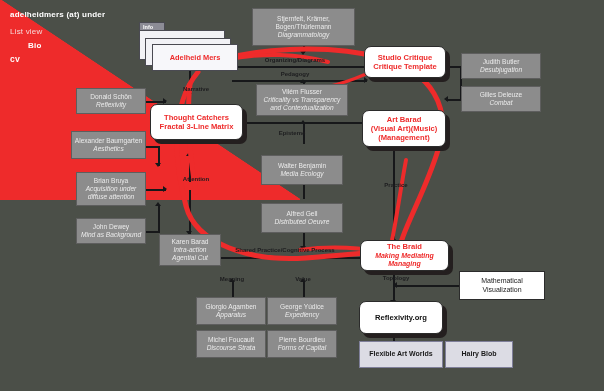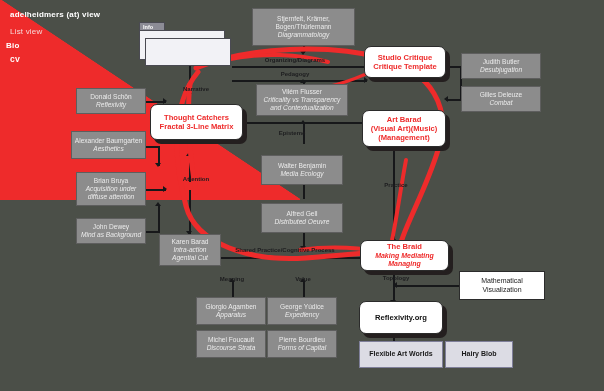--- a/index.html
+++ b/index.html
@@ -46,23 +46,23 @@
           text-align:center;transform:translateX(-50%);}
   #redlayer{position:absolute;left:0;top:0;width:604px;height:391px;pointer-events:none;}
 </style>
 </head>
 <body>
 
 <div id="stage">
 
   <div id="wedge"></div>
   <div id="wedgetext">
-    <div class="wt" style="left:10px;top:10px;">adelheidmers (at) view</div>
+    <div class="wt" style="left:10px;top:10px;">adelheidmers (at) under</div>
     <div class="wt thin" style="left:10px;top:27px;">List view</div>
-    <div class="wt" style="left:6px;top:41px;">Bio</div>
+    <div class="wt" style="left:28px;top:41px;">Bio</div>
     <div class="wt" style="left:10px;top:55px;font-family:Liberation Mono, monospace;">CV</div>
   </div>
 
   <div class="ln lnv" style="left:303px;top:45px;height:8px;"></div>
   <div class="arw d" style="left:300px;top:51px;"></div>
 
   <div class="ln lnh" style="left:232px;top:66px;width:135px;"></div>
   <div class="arw r" style="left:364px;top:62.5px;"></div>
 
   <div class="ln lnh" style="left:232px;top:80px;width:135px;"></div>
@@ -141,20 +141,23 @@
   <div class="node gray" style="left:252px;top:8px;width:103px;height:38px;">
     <div class="t1">Stjernfelt, Krämer,</div>
     <div class="t1">Bogen/Thürlemann</div>
     <div class="t2">Diagrammatology</div>
   </div>
 
   <div class="tab" style="left:139px;top:22px;width:26px;height:10px;">Info</div>
   <div class="tab" style="left:145px;top:32px;width:28px;height:10px;">Works</div>
   <div class="sheet" style="left:139px;top:30px;width:86px;height:30px;"></div>
   <div class="sheet" style="left:145px;top:38px;width:86px;height:28px;"></div>
+  <div class="node" style="left:152px;top:44px;width:86px;height:27px;background:#f7f7fa;border:1px solid #4a4a52;">
+    <div style="color:#ee2b2b;font-weight:bold;font-size:7.4px;">Adelheid Mers</div>
+  </div>
 
   <div class="node white rnd" style="left:364px;top:46px;width:82px;height:32px;justify-content:center;">
     <div>Studio Critique</div>
     <div>Critique Template</div>
   </div>
 
   <div class="node gray" style="left:461px;top:53px;width:80px;height:26px;">
     <div class="t1">Judith Butler</div>
     <div class="t2">Desubjugation</div>
   </div>

